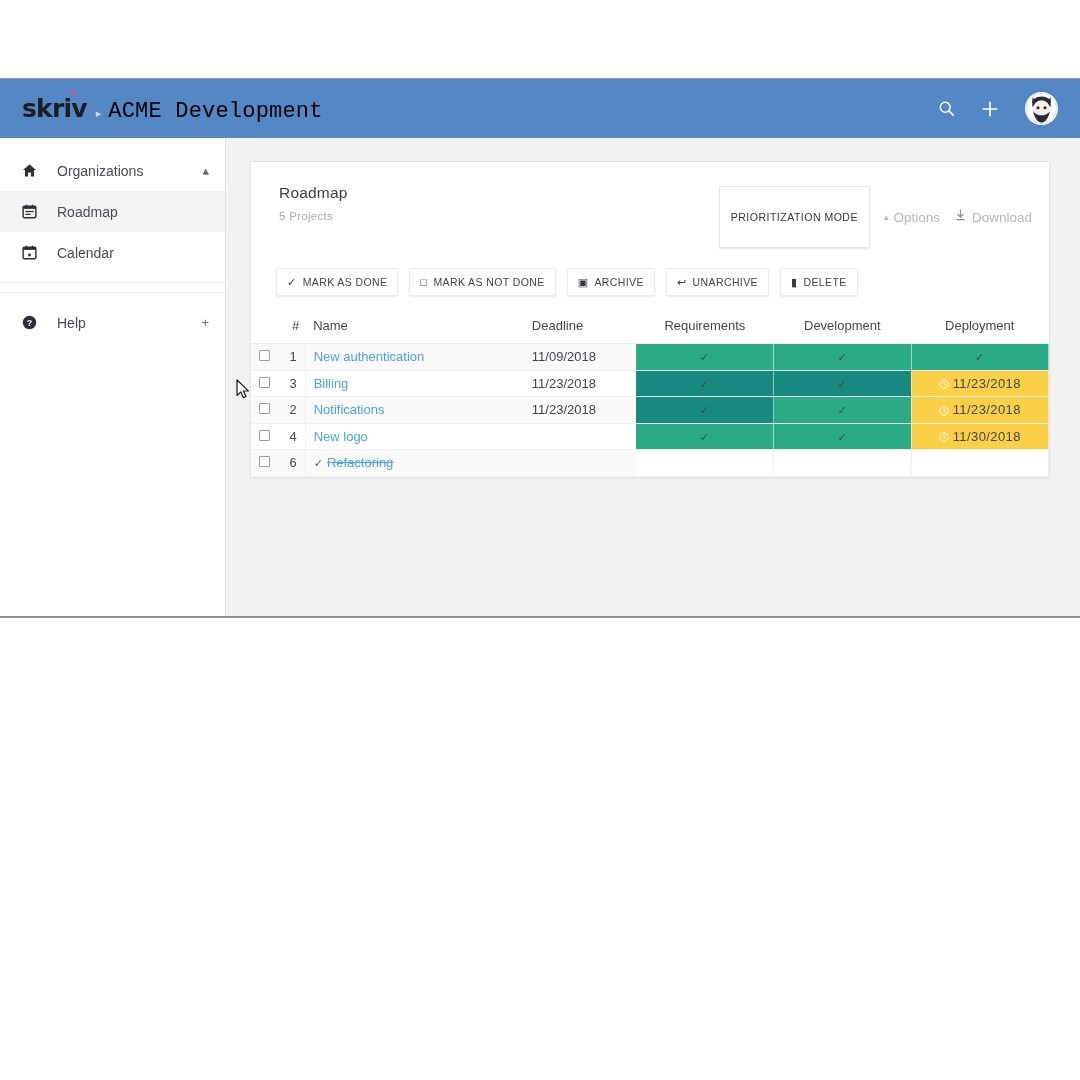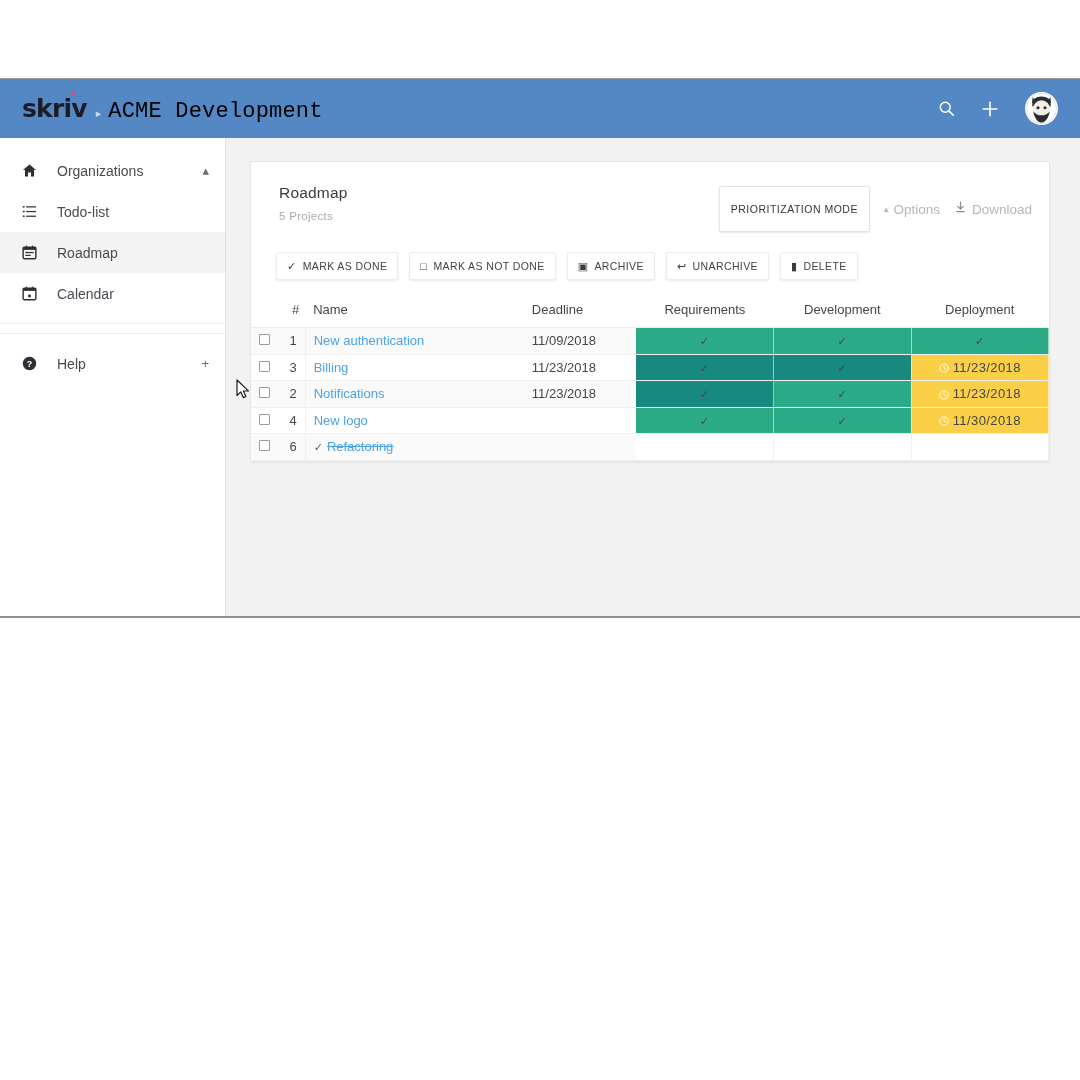--- a/index.html
+++ b/index.html
@@ -133,21 +133,21 @@
     padding-top: 2px;
   }
   .btn-mode {
     background: #ffffff;
     border: 1px solid #e4e4e4;
     box-shadow: 0 1px 2px rgba(0,0,0,0.10);
     border-radius: 2px;
     font-size: 10.5px;
     letter-spacing: 0.5px;
     color: #35353d;
-    padding: 16px 11px;
+    padding: 24px 11px;
     cursor: pointer;
     white-space: nowrap;
   }
   .link-action {
     display: flex; align-items: center; gap: 5px;
     color: #b6b6bc;
     font-size: 13.5px;
     cursor: pointer;
     white-space: nowrap;
   }
@@ -282,33 +282,20 @@
         <span class="nav-ico">
           <svg width="15" height="15" viewBox="0 0 16 16">
               <path d="M8 1.6 L15 7.4 L12.8 7.4 L12.8 14.4 L9.6 14.4 L9.6 10 L6.4 10 L6.4 14.4 L3.2 14.4 L3.2 7.4 L1 7.4 Z" fill="#2e2e36"></path>
             </svg>
         </span>
         <span class="nav-label">Organizations</span>
         <span class="nav-right">▴</span>
       </div>
 
 
-      <div class="nav-item">
-        <span class="nav-ico">
-          <svg width="15" height="15" viewBox="0 0 16 16">
-            <rect x="0.8" y="2.2" width="2" height="1.6" fill="#2e2e36"></rect>
-            <rect x="0.8" y="7.2" width="2" height="1.6" fill="#2e2e36"></rect>
-            <rect x="0.8" y="12.2" width="2" height="1.6" fill="#2e2e36"></rect>
-            <rect x="4.4" y="2.4" width="10.5" height="1.3" fill="#2e2e36"></rect>
-            <rect x="4.4" y="7.4" width="10.5" height="1.3" fill="#2e2e36"></rect>
-            <rect x="4.4" y="12.4" width="10.5" height="1.3" fill="#2e2e36"></rect>
-          </svg>
-        </span>
-        <span class="nav-label">Todo-list</span>
-      </div>
 
       <div class="nav-item active">
         <span class="nav-ico">
           <svg width="15" height="15" viewBox="0 0 16 16">
             <rect x="1.2" y="2.4" width="13.6" height="12.2" rx="1.2" fill="none" stroke="#2e2e36" stroke-width="1.5"></rect>
             <rect x="1.2" y="2.4" width="13.6" height="2.8" fill="#2e2e36"></rect>
             <rect x="3.6" y="7.4" width="8.8" height="1.3" fill="#2e2e36"></rect>
             <rect x="3.6" y="10.4" width="5.6" height="1.3" fill="#2e2e36"></rect>
             <rect x="4.1" y="0.7" width="1.4" height="3" fill="#2e2e36"></rect>
             <rect x="10.5" y="0.7" width="1.4" height="3" fill="#2e2e36"></rect>

